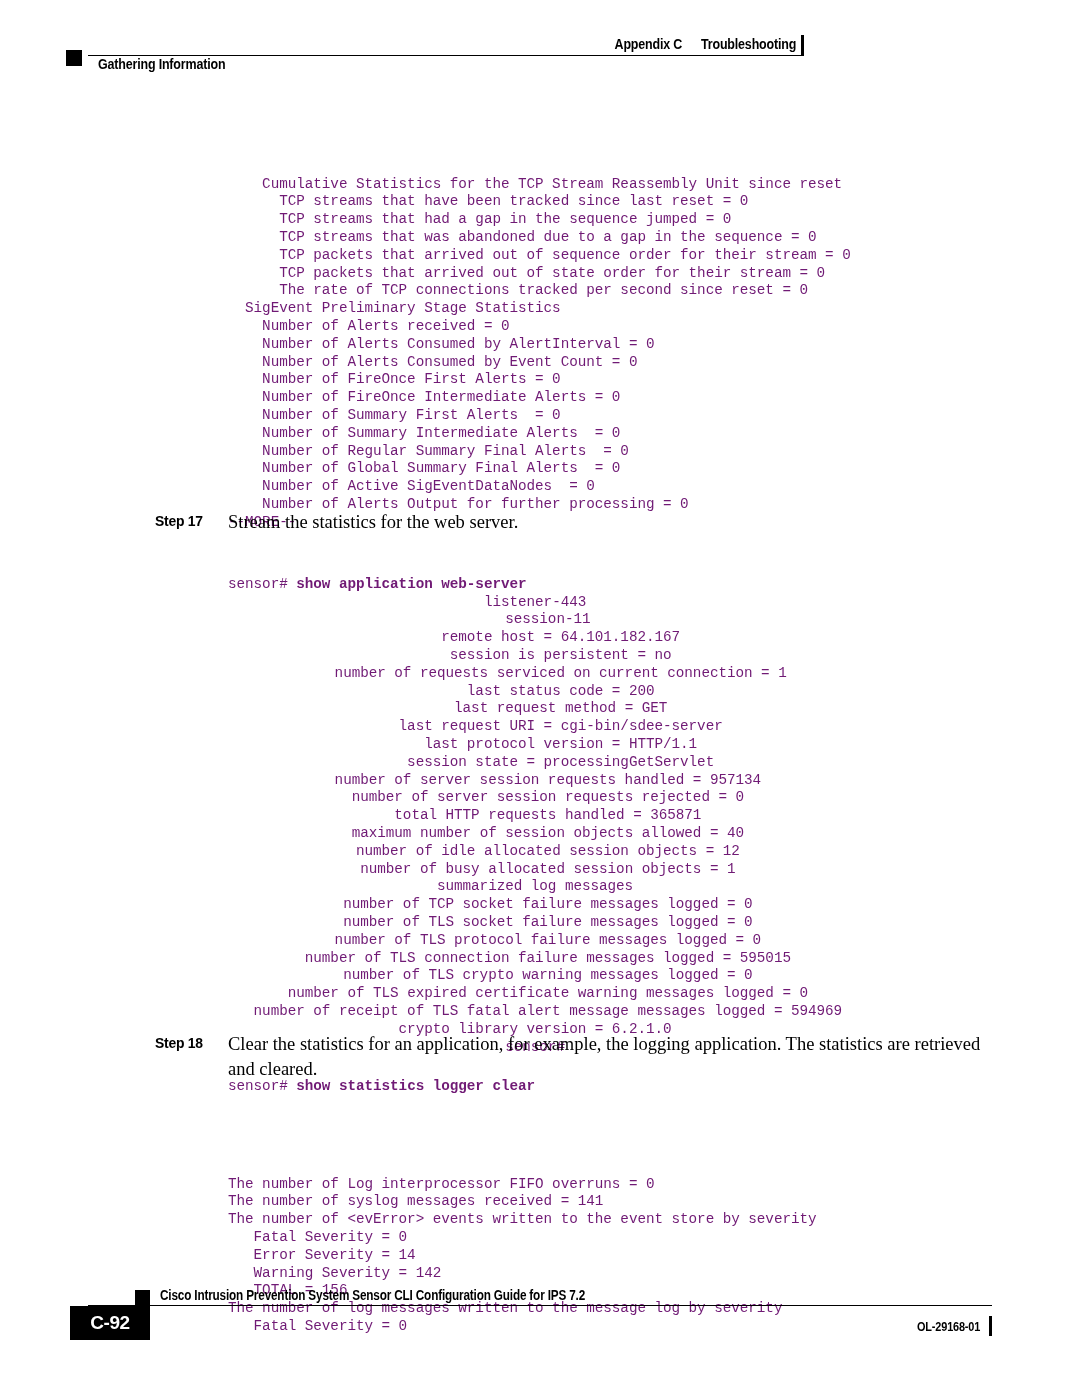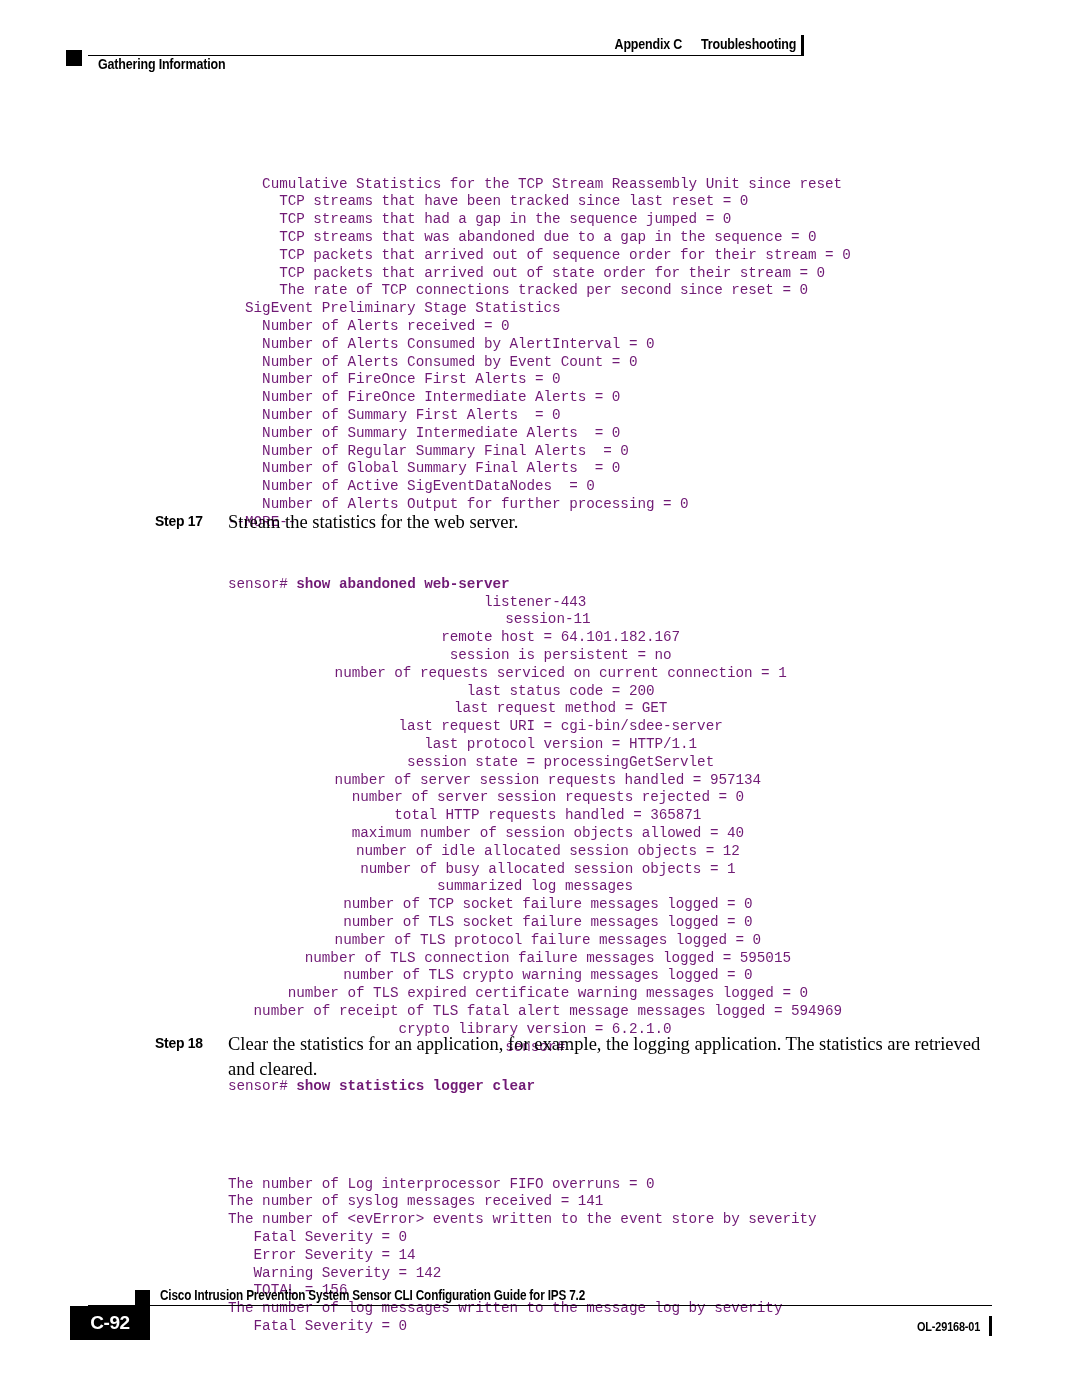--- a/index.html
+++ b/index.html
@@ -242,21 +242,21 @@
     Number of Alerts Output for further processing = 0
 --MORE--</span>
   </div>
 
   <div class="step" style="top:512px;">
     <div class="step-label">Step 17</div>
     <div class="step-body">Stream the statistics for the web server.</div>
   </div>
 
   <div class="code" style="top:540px;">
-    <span class="ln"><span>sensor# </span><span class="cmd">show abandoned web-server</span></span>
+    <span class="ln"><span>sensor# </span><span class="cmd">show application web-server</span></span>
   </div>
 
   <div class="code" style="top:558px;text-align:center;">
     <span class="ln">listener-443
    session-11
       remote host = 64.101.182.167
       session is persistent = no
       number of requests serviced on current connection = 1
       last status code = 200
       last request method = GET

